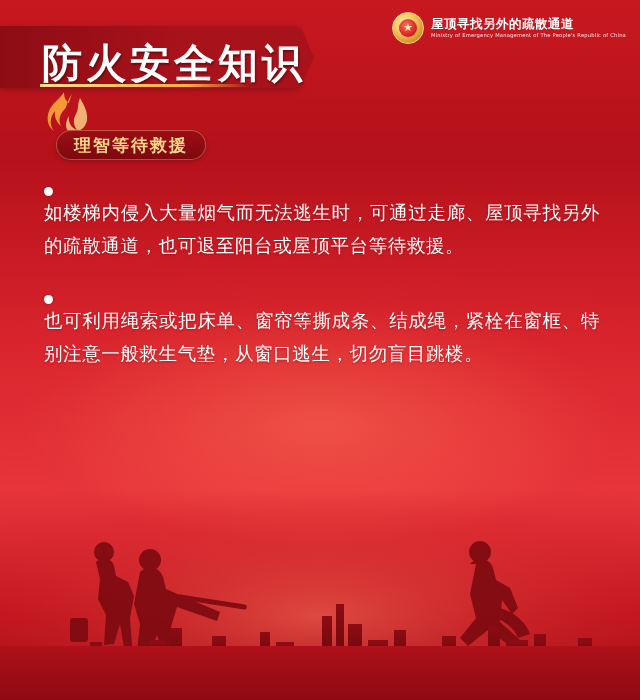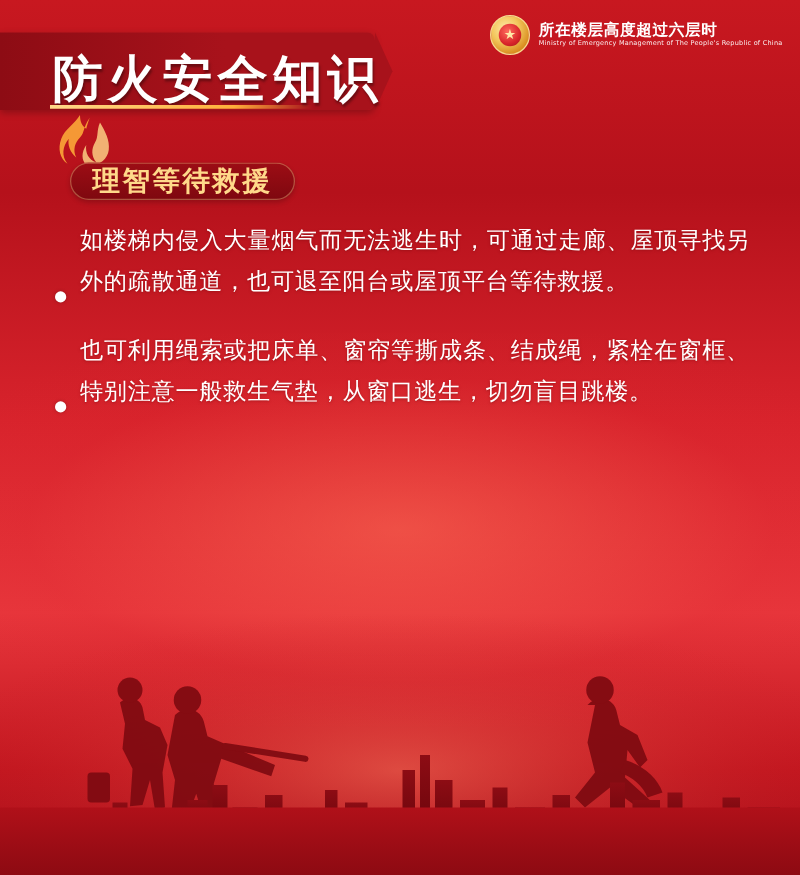--- a/index.html
+++ b/index.html
@@ -141,37 +141,38 @@
     top: 130px;
     height: 30px;
     padding: 0 18px;
     display: flex;
     align-items: center;
     background: linear-gradient(180deg, #9d0d15 0%, #7e080f 100%);
     border-radius: 15px;
     box-shadow: inset 0 0 0 1px rgba(255,220,150,0.35), 0 2px 4px rgba(0,0,0,0.2);
   }
   .section-pill span {
-    font-size: 22px;
+    font-size: 17px;
     font-weight: bold;
     color: #ffd98a;
     letter-spacing: 2px;
     white-space: nowrap;
   }
   
   .content {
     position: absolute;
     left: 44px;
     top: 176px;
     width: 556px;
   }
   .item {
     display: flex;
-    align-items: flex-end;
+    align-items: flex-start;
     margin-bottom: 22px;
+    flex-direction: column;
   }
   .bullet {
     flex: none;
     width: 9px;
     height: 9px;
     border-radius: 50%;
     background: #ffffff;
     margin: 11px 11px 0 0;
     box-shadow: 0 0 3px rgba(0,0,0,0.25);
   }
@@ -210,21 +211,21 @@
 
   <div class="title-block"></div>
   <div class="title-text">防火安全知识</div>
   <div class="title-underline"></div>
 
   <div class="emblem">
     <div class="emblem-badge">
       <div class="emblem-star">★</div>
     </div>
     <div class="emblem-text">
-      <div class="emblem-cn">所在楼层高度超过六层时</div>
+      <div class="emblem-cn">屋顶寻找另外的疏散通道</div>
       <div class="emblem-en">Ministry of Emergency Management of The People's Republic of China</div>
     </div>
   </div>
 
   <svg class="flame" viewBox="0 0 52 42">
     <path d="M26 2 C20 10 22 14 18 18 C14 22 12 28 15 34 C10 30 8 24 9 19 C4 25 3 33 8 39 C2 35 0 27 3 19 C6 11 14 7 18 0 C18 6 20 9 23 11 C24 7 25 4 26 2 Z" fill="#ffb03a" opacity="0.85"></path>
     <path d="M34 6 C31 13 33 17 30 22 C27 27 27 33 31 38 C25 36 22 30 23 24 C19 30 19 36 23 40 C32 42 40 36 41 28 C42 20 38 13 34 6 Z" fill="#ffd98a" opacity="0.8"></path>
   </svg>
 
   <div class="section-pill">

